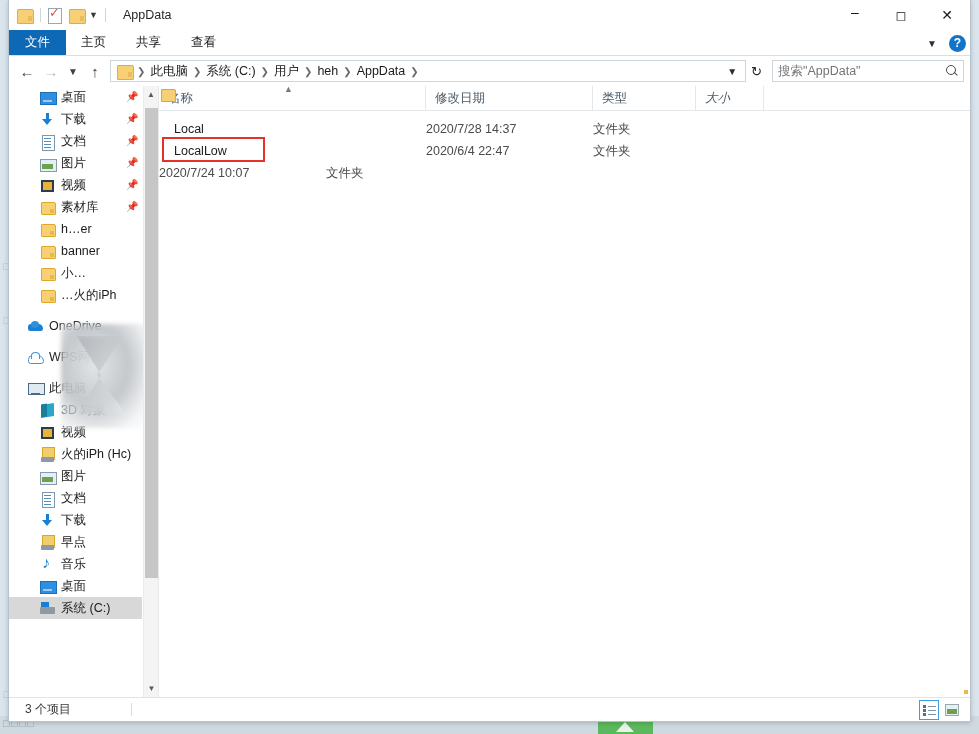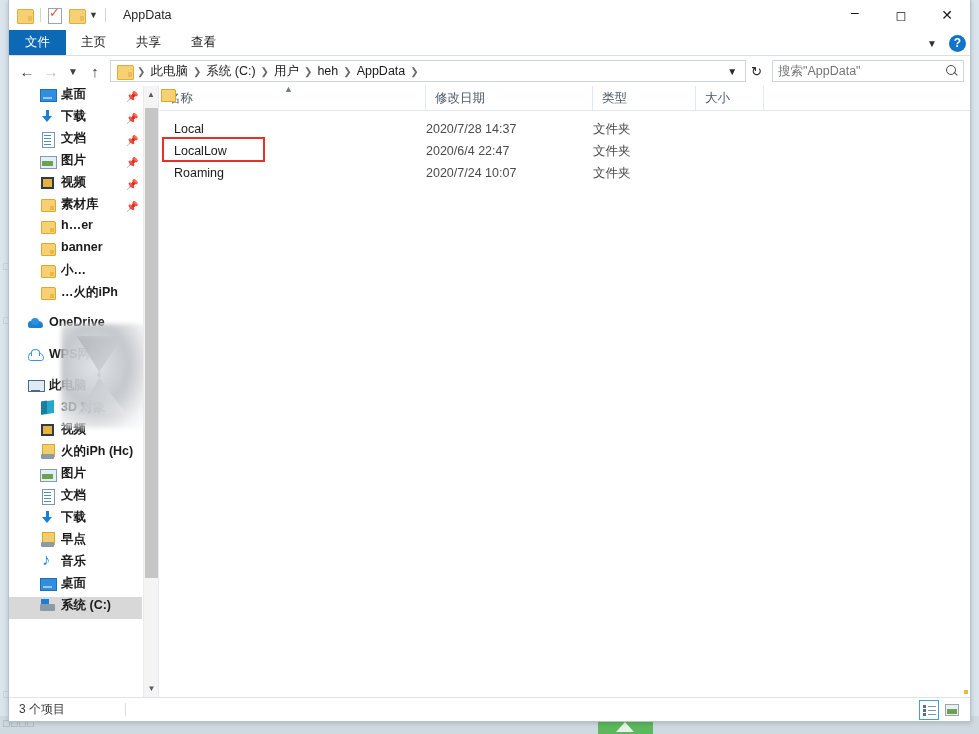--- a/index.html
+++ b/index.html
@@ -183,23 +183,23 @@
   .navpane {
     width: 150px; flex: 0 0 150px; position: relative;
     overflow: hidden; background: #fff;
     border-right: 1px solid #e6eaee;
   }
   .nav-scrollwrap {
     position: absolute; left: 0; top: 0; right: 16px; bottom: 0;
     overflow: hidden;
   }
   .navitem {
-    height: 22px; display: flex; 
+    height: 22px; display: flex; align-items: center;
     padding-left: 18px; font-size: 12.5px; color: #1b1b1b;
-    position: relative; white-space: nowrap; font-weight: bold;
+    position: relative; white-space: nowrap;
   }
   .navitem.indent { padding-left: 30px; }
   .navitem.selected { background: #d8d8d8; }
   .navitem .ico {
     width: 17px; height: 17px; flex: 0 0 17px; margin-right: 5px;
     position: relative;
   }
   .navitem .lbl { overflow: hidden; }
   .pin {
     position: absolute; right: 6px; top: 5px;
@@ -365,21 +365,21 @@
     border-bottom: 1px solid #e3e8ec; position: relative;
   }
   .col {
     font-size: 12.5px; color: #4a5a66; padding-left: 9px;
     height: 25px; display: flex; align-items: center;
     border-right: 1px solid #e3e8ec; position: relative;
   }
   .col.c-name { width: 267px; flex: 0 0 267px; }
   .col.c-date { width: 167px; flex: 0 0 167px; }
   .col.c-type { width: 103px; flex: 0 0 103px; }
-  .col.c-size { width: 68px; flex: 0 0 68px; }
+  .col.c-size { width: 68px; flex: 0 0 68px; font-style: italic; }
   .sort-caret {
     position: absolute; left: 125px; top: -2px;
     font-size: 9px; color: #6d7d88;
   }
   .rows { padding-top: 7px; }
   .row {
     height: 22px; display: flex; align-items: center;
     font-size: 12.5px; color: #1b1b1b;
   }
   .row .cn {
@@ -393,21 +393,21 @@
 
   
   .annot {
     position: absolute; border: 2.5px solid #e4322b;
     pointer-events: none; z-index: 5;
   }
 
   
   .statusbar {
     height: 24px; flex: 0 0 24px; border-top: 1px solid #dfe4e8;
-    display: flex; align-items: center; padding-left: 10px;
+    display: flex; align-items: center; padding-left: 16px;
     font-size: 12px; color: #3a3a3a; position: relative; background:#fff;gap:48px;
   }
   .status-sep { width:1px; height:13px; background:#dcdcdc; margin-left:12px; }
   .viewbtns {
     position: absolute; right: 8px; top: 2px; display: flex; gap: 3px;
   }
   .vbtn {
     width: 20px; height: 20px; display: flex; align-items: center;
     justify-content: center; position: relative;
   }
@@ -668,24 +668,20 @@
           <div class="row">
             <div class="cn">
               <span class="ico ic-folder"></span>
               <span>LocalLow</span>
             </div>
             <div class="cd">2020/6/4 22:47</div>
             <div class="ct">文件夹</div>
             <div class="cs"></div>
           </div>
           <div class="row">
-            <div class="cn">
-              <span class="ico ic-folder"></span>
-              <span>Roaming</span>
-            </div>
             <div class="cd">2020/7/24 10:07</div>
             <div class="ct">文件夹</div>
             <div class="cs"></div>
           </div>
         </div>
 
         <div class="annot" style="left:3px; top:51px; width:103px; height:25px;"></div>
 
       </div>
     </div>

